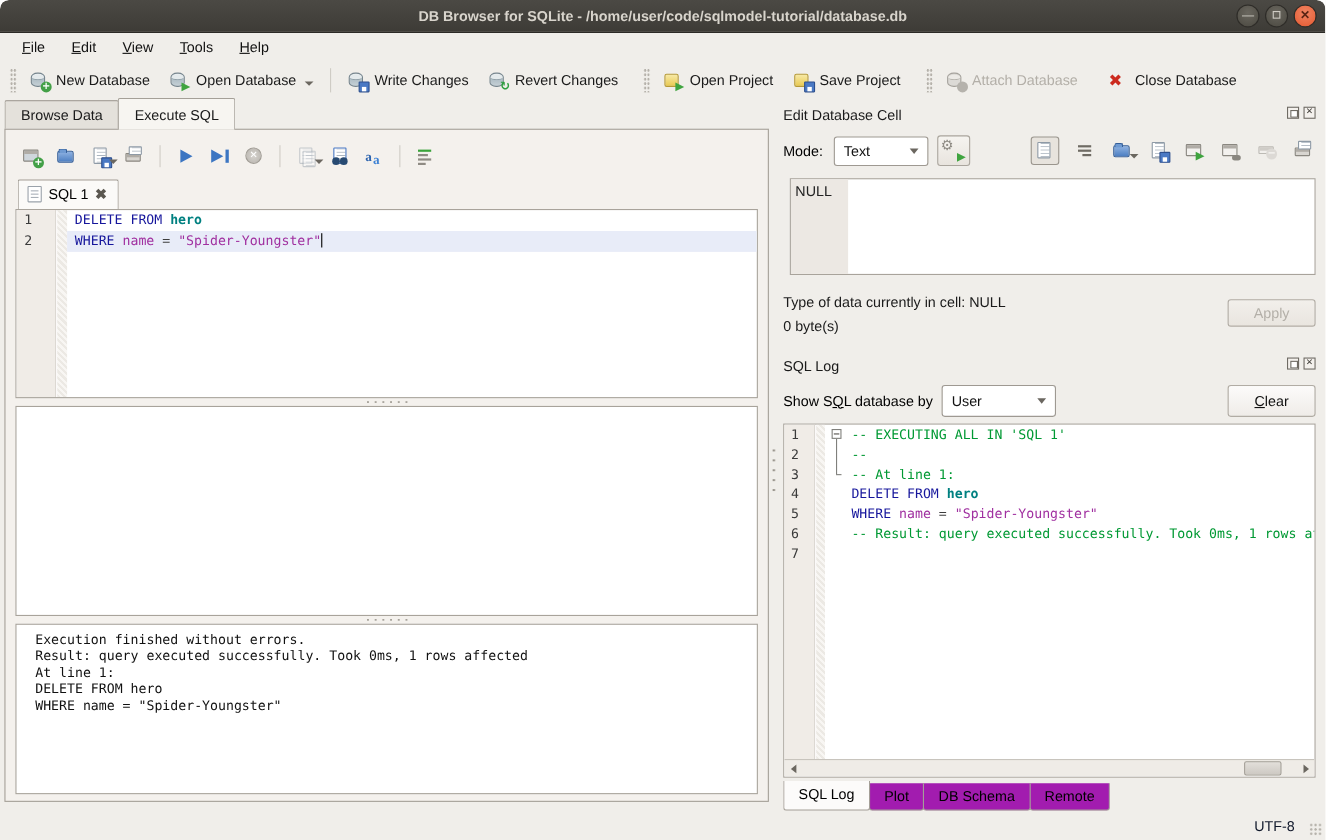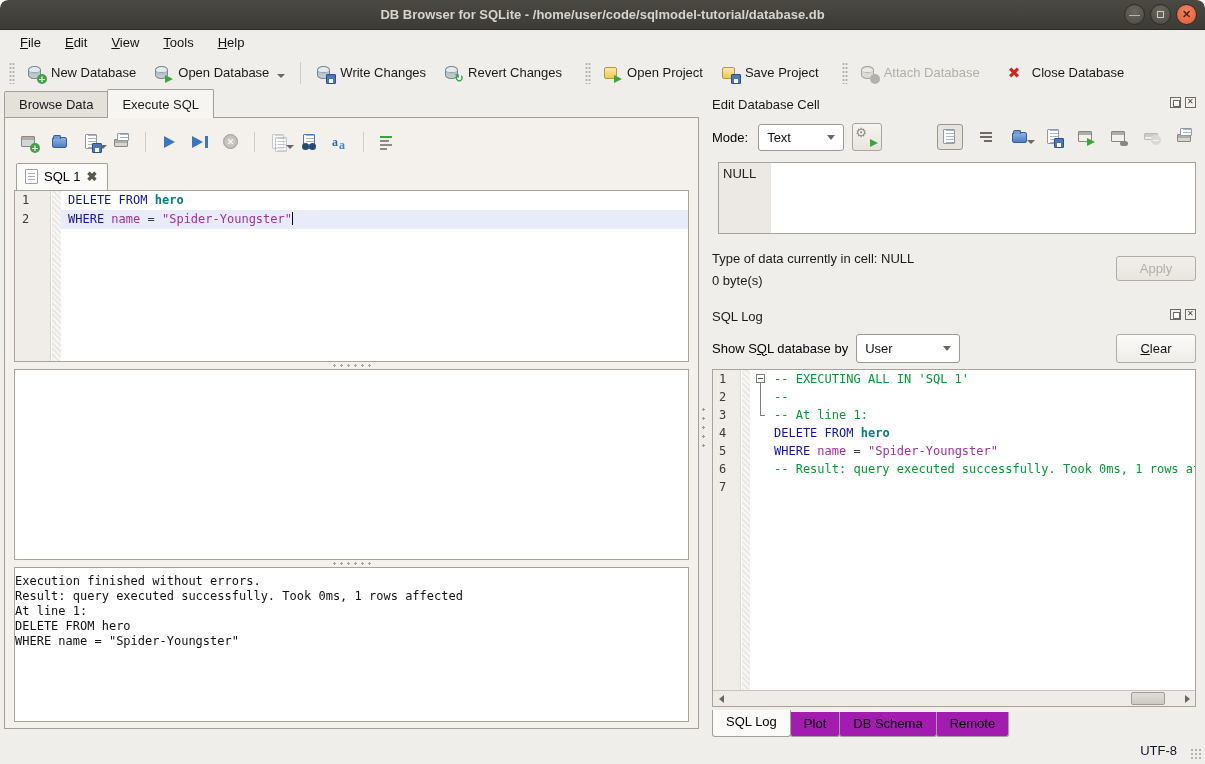--- a/index.html
+++ b/index.html
@@ -125,21 +125,21 @@
                  color:#3a3a3a; padding-left:7px; }
   .tk-kw { color:#16169c; font-weight:normal; } .tk-id { color:#008080; font-weight:bold; }
   .tk-fld { color:#a030a0; } .tk-op { color:#3c3c3c; } .tk-str { color:#a030a0; } .tk-cmt { color:#009933; }
   .cursor { display:inline-block; width:1px; height:13px; background:#000; vertical-align:-2px; }
 
   .hsplit { height:7px; display:flex; align-items:center; justify-content:center; }
   .hsplit .dots { width:42px; height:3px;
     background-image:radial-gradient(circle,#a6a29a 1px,transparent 1.2px); background-size:7px 3px; }
 
   .blank-pane { flex:1; border:1px solid #a8a39b; background:#fff; }
-  .result-pane { height:155px; border:1px solid #a8a39b; background:#fff; padding:6px 0;
+  .result-pane { height:155px; border:1px solid #a8a39b; background:#fff; padding:6px 17px;
                  font-family:"DejaVu Sans Mono",monospace; font-size:12px; line-height:15px; color:#111; overflow:hidden; }
   .result-pane div { white-space:pre; }
 
   
   .dock-header { display:flex; align-items:center; height:24px; font-size:13px; color:#1a1a1a; position:relative; }
   .dock-icons { position:absolute; right:0; top:5px; display:flex; gap:4px; }
   .dk { width:11px; height:11px; border:1px solid #6f6b64; position:relative; background:#f4f1ed; }
   .dk.float::before { content:""; position:absolute; left:2px; top:2px; width:5px; height:5px; border:1px solid #6f6b64; background:#fff; }
   .dk.close::before { content:"✕"; position:absolute; left:1px; top:-1px; font-size:8px; color:#44413c; }
 
@@ -150,21 +150,21 @@
   .qselect .sel-caret { width:0; height:0; border-left:4px solid transparent; border-right:4px solid transparent;
              border-top:5px solid #6b6760; margin-left:14px; }
   .gear-btn { width:30px; height:28px; margin-left:8px; border:1px solid #aaa59d; border-radius:3px;
               background:linear-gradient(#f6f4f0,#e8e4de); position:relative; }
   .gear-btn .bd.arrow::before { border-left-color:#3fa43f; }
   .cell-toolbar { display:flex; align-items:center; gap:15px; margin-left:auto; padding-right:2px; }
   .tgl { width:26px; height:26px; border:1px solid #9a958d; border-radius:3px; background:#e7e3dd;
          display:flex; align-items:center; justify-content:center; }
   .tgl .ic { width:18px; height:18px; }
 
-  .cell-box { height:72px; border:1px solid #a8a39b; background:#fff; margin:8px 0 0 6px; position:relative; overflow:hidden; }
+  .cell-box { height:88px; border:1px solid #a8a39b; background:#fff; margin:8px 0 0 6px; position:relative; overflow:hidden; }
   .cell-null-strip { position:absolute; left:0; top:0; bottom:0; width:52px; background:#ece8e3; }
   .cell-null-text { position:absolute; left:4px; top:3px; font-size:13px; color:#222; }
 
   .cellinfo-row { display:flex; margin-top:14px; }
   .cellinfo-row .texts { font-size:13px; color:#1a1a1a; line-height:22px; }
   .btn { border:1px solid #b1aca4; border-radius:3px; font-size:13px; text-align:center; }
   .btn.apply { width:80px; height:25px; line-height:23px; margin-left:auto; align-self:flex-start; margin-top:8px;
                background:linear-gradient(#f2efeb,#e9e5df); color:#b3afa8; }
   .btn.clear { width:80px; height:29px; line-height:27px; margin-left:auto;
                background:linear-gradient(#fcfbfa,#efece8); color:#111; }

